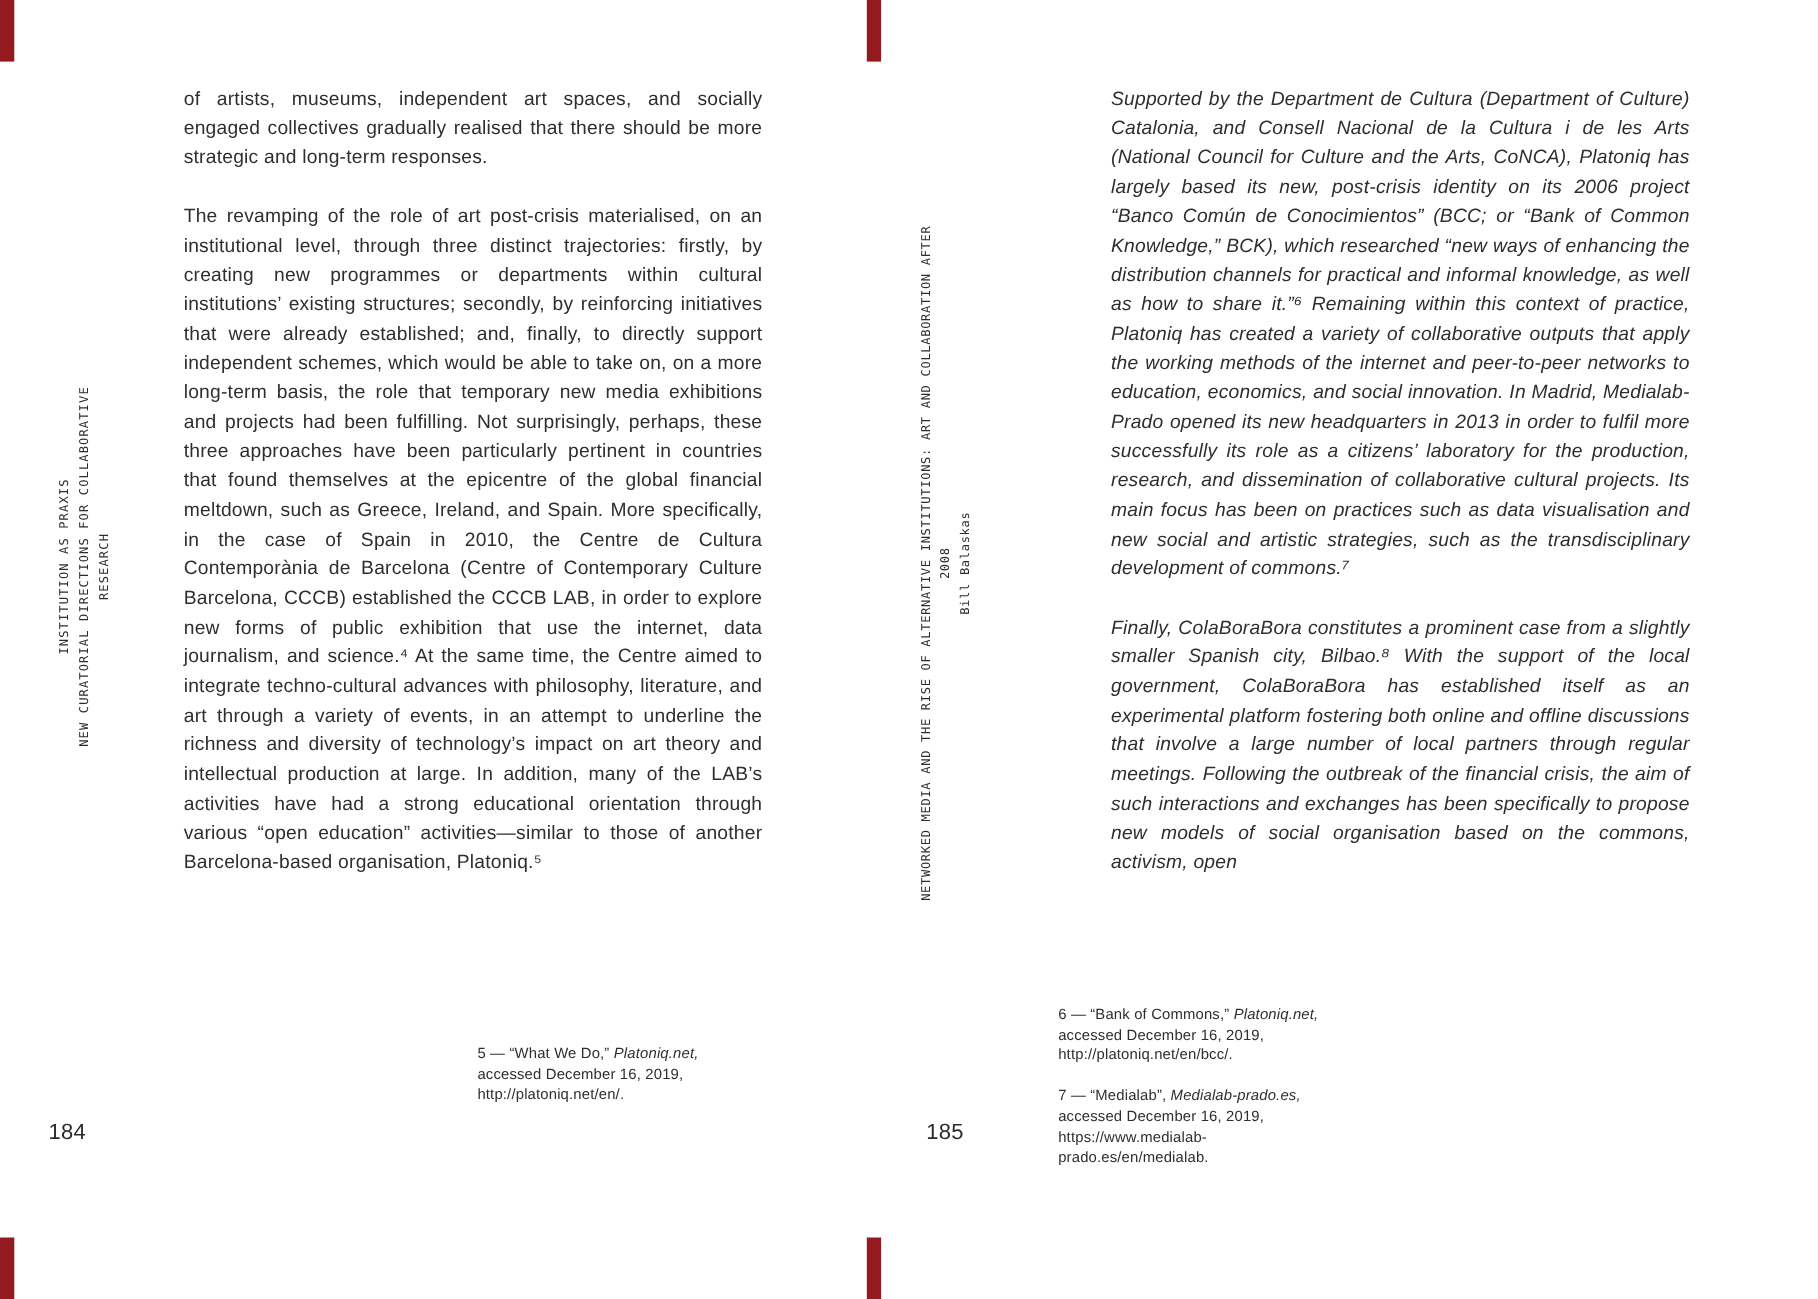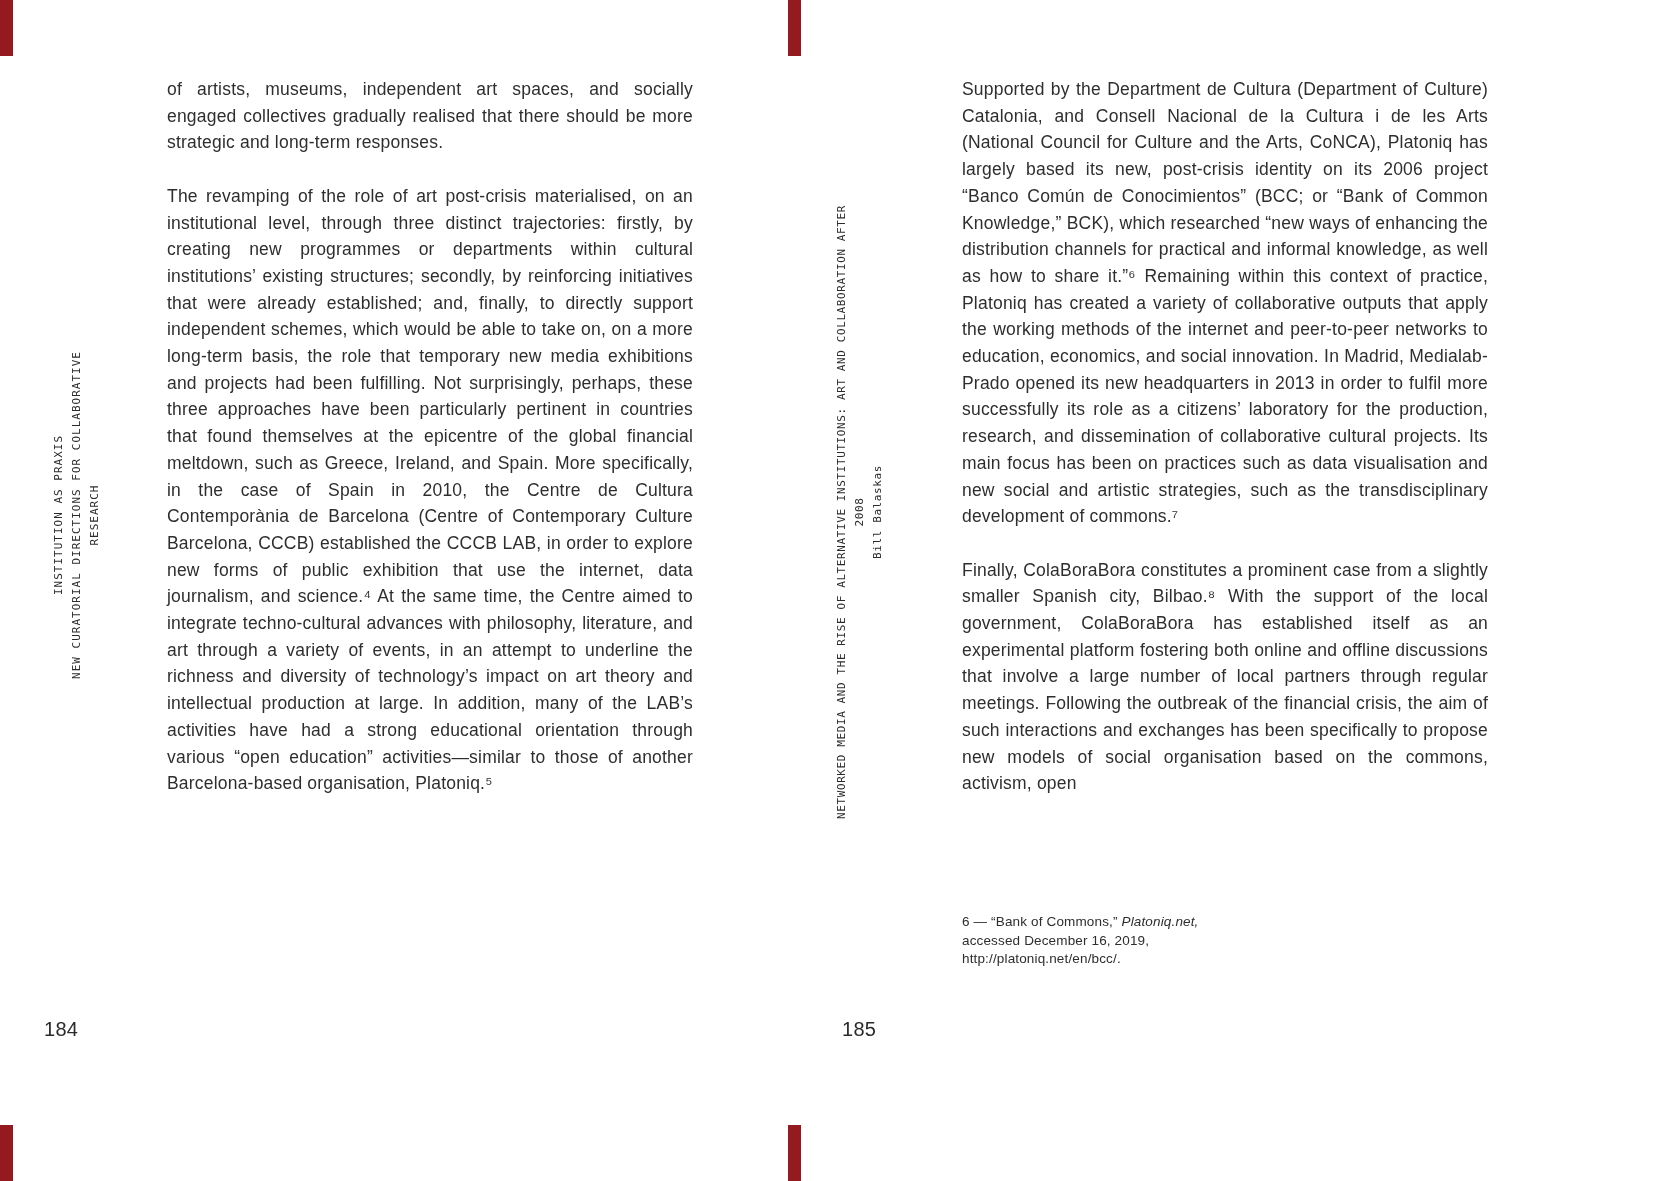--- a/index.html
+++ b/index.html
@@ -52,21 +52,21 @@
     position: absolute;
     top: 76px;
     width: 526px;
     font-size: 17.5px;
     line-height: 26.7px;
     letter-spacing: 0.2px;
     text-align: justify;
     color: #2e2e2e;
   }
   .column-left  { left: 167px; }
-  .column-right { left: 962px; }
+  .column-right { left: 1010px; font-style: italic; }
   .column p + p { margin-top: 26.7px; }
 
   
   .fncol {
     position: absolute;
     width: 248px;
     font-size: 13.5px;
     line-height: 18.6px;
     letter-spacing: 0.15px;
     color: #2e2e2e;
@@ -112,21 +112,25 @@
   <div class="column column-left">
     <p>of artists, museums, independent art spaces, and socially engaged collectives gradually realised that there should be more strategic and long-term responses.</p>
     <p>The revamping of the role of art post-crisis materialised, on an institutional level, through three distinct trajectories: firstly, by creating new programmes or departments within cultural institutions’ existing structures; secondly, by reinforcing initiatives that were already established; and, finally, to directly support independent schemes, which would be able to take on, on a more long-term basis, the role that temporary new media exhibitions and projects had been fulfilling. Not surprisingly, perhaps, these three approaches have been particularly pertinent in countries that found themselves at the epicentre of the global financial meltdown, such as Greece, Ireland, and Spain. More specifically, in the case of Spain in 2010, the Centre de Cultura Contemporània de Barcelona (Centre of Contemporary Culture Barcelona, CCCB) established the CCCB LAB, in order to explore new forms of public exhibition that use the internet, data journalism, and science.⁴ At the same time, the Centre aimed to integrate techno-cultural advances with philosophy, literature, and art through a variety of events, in an attempt to underline the richness and diversity of technology’s impact on art theory and intellectual production at large. In addition, many of the LAB’s activities have had a strong educational orientation through various “open education” activities—similar to those of another Barcelona-based organisation, Platoniq.⁵</p>
   </div>
 
   <div class="column column-right">
     <p>Supported by the Department de Cultura (Department of Culture) Catalonia, and Consell Nacional de la Cultura i de les Arts (National Council for Culture and the Arts, CoNCA), Platoniq has largely based its new, post-crisis identity on its 2006 project “Banco Común de Conocimientos” (BCC; or “Bank of Common Knowledge,” BCK), which researched “new ways of enhancing the distribution channels for practical and informal knowledge, as well as how to share it.”⁶ Remaining within this context of practice, Platoniq has created a variety of collaborative outputs that apply the working methods of the internet and peer-to-peer networks to education, economics, and social innovation. In Madrid, Medialab-Prado opened its new headquarters in 2013 in order to fulfil more successfully its role as a citizens’ laboratory for the production, research, and dissemination of collaborative cultural projects. Its main focus has been on practices such as data visualisation and new social and artistic strategies, such as the transdisciplinary development of commons.⁷</p>
     <p>Finally, ColaBoraBora constitutes a prominent case from a slightly smaller Spanish city, Bilbao.⁸ With the support of the local government, ColaBoraBora has established itself as an experimental platform fostering both online and offline discussions that involve a large number of local partners through regular meetings. Following the outbreak of the financial crisis, the aim of such interactions and exchanges has been specifically to propose new models of social organisation based on the commons, activism, open</p>
   </div>
 
+  <div class="fncol fn-l2">
+    <p class="fn"><span>5 — “What We Do,” </span><span class="it">Platoniq.net,</span><span> accessed December 16, 2019, http://platoniq.net/en/.</span></p>
+  </div>
 
   <div class="fncol fn-r1">
     <p class="fn"><span>6 — “Bank of Commons,” </span><span class="it">Platoniq.net,</span><span> accessed December 16, 2019, http://platoniq.net/en/bcc/.</span></p>
+    <p class="fn"><span>7 — “Medialab”, </span><span class="it">Medialab-prado.es,</span><span> accessed December 16, 2019, https://www.medialab-prado.es/en/medialab.</span></p>
   </div>
 
   <div class="pagenum pagenum-left">184</div>
   <div class="pagenum pagenum-right">185</div>
 
 </div>
 
 </body></html>

